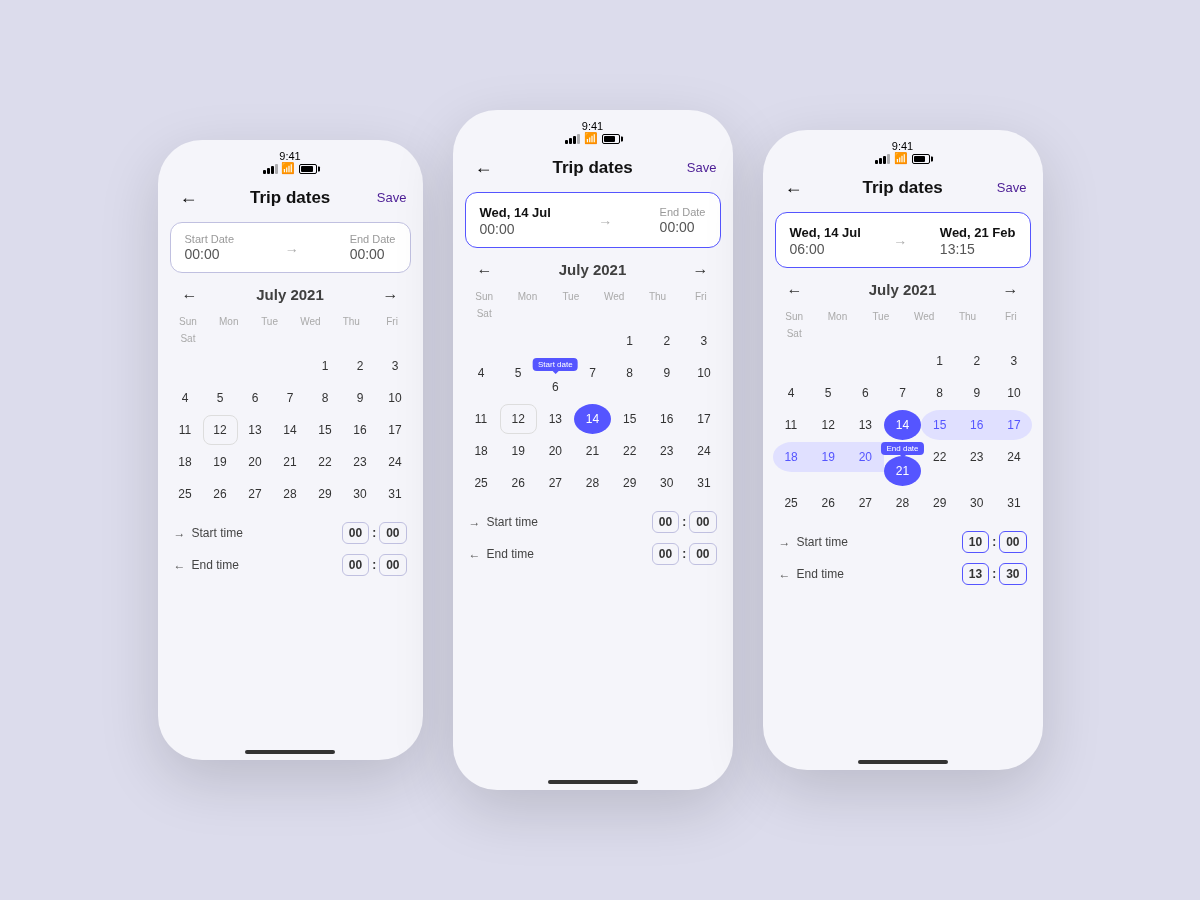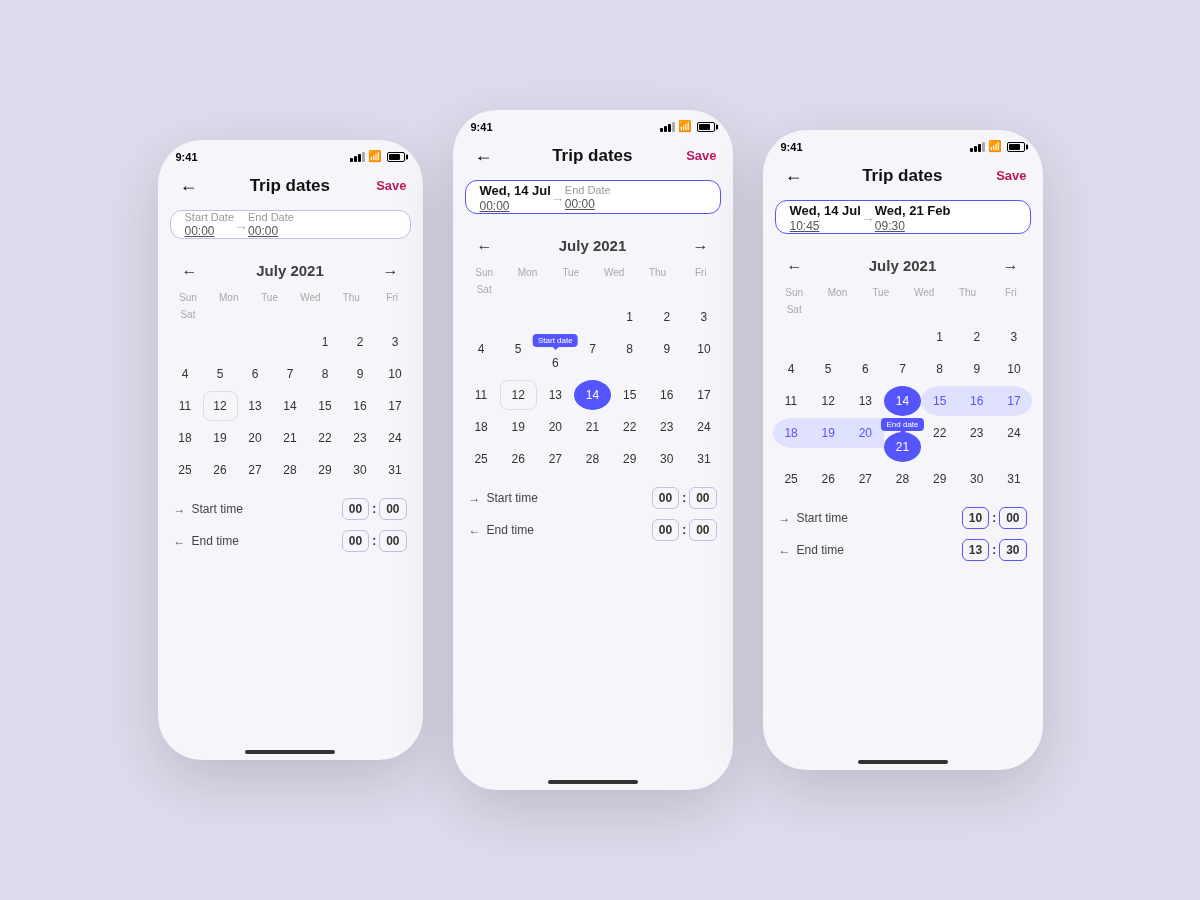--- a/index.html
+++ b/index.html
@@ -27,21 +27,22 @@
     .phone-1 { width: 265px; height: 620px; }
     .phone-2 { width: 280px; height: 680px; }
     .phone-3 { width: 280px; height: 640px; }
 
     .status-bar {
       display: flex;
       justify-content: space-between;
       align-items: center;
       padding: 10px 18px 4px;
       font-size: 11px;
-      font-weight: 700;
+      font-weight: 400;
+      flex-direction: column;
     }
     .status-icons { display: flex; align-items: center; gap: 4px; font-size: 10px; }
     .signal-bars { display: flex; align-items: flex-end; gap: 1px; }
     .signal-bar { width: 3px; background: #000; border-radius: 1px; }
     .signal-bar:nth-child(1) { height: 4px; }
     .signal-bar:nth-child(2) { height: 6px; }
     .signal-bar:nth-child(3) { height: 8px; }
     .signal-bar:nth-child(4) { height: 10px; opacity: 0.3; }
     .wifi-icon { font-size: 11px; }
     .battery { width: 18px; height: 10px; border: 1.5px solid #000; border-radius: 2px; position: relative; display: inline-flex; align-items: center; padding: 1px; }
@@ -66,45 +67,45 @@
       padding: 2px 6px;
     }
     .app-title {
       font-size: 17px;
       font-weight: 700;
       color: #111;
       text-align: center;
     }
     .save-btn {
       font-size: 13px;
-      color: #be185d;
-      font-weight: 700;
+      color: #4c1d95;
+      font-weight: 400;
       cursor: pointer;
       background: none;
       border: none;
     }
 
     
     .date-selector {
-      margin: 4px 12px 14px;
+      margin: 4px 12px 4px;
       border: 1.5px solid #c0c0e0;
       border-radius: 12px;
-      padding: 0 14px;
-      display: flex;
-      align-items: center;
-      justify-content: flex-start;
+      padding: 10px 14px;
+      display: flex;
+      align-items: center;
+      justify-content: space-between;
       background: #fff;
     }
     .date-selector.selected {
       border-color: #5555ff;
     }
     .date-info { display: flex; flex-direction: column; }
     .date-label { font-size: 11px; color: #999; font-weight: 400; }
     .date-value { font-size: 13px; font-weight: 700; color: #111; margin-top: 2px; }
-    .date-time { font-size: 12px; color: #555; margin-top: 1px; text-decoration: underline; }
+    .date-time { font-size: 14px; color: #555; margin-top: 1px; }
     .arrow-icon { color: #aaa; font-size: 14px; }
 
     
     .cal-nav {
       display: flex;
       align-items: center;
       justify-content: space-between;
       padding: 6px 16px 8px;
     }
     .cal-nav-btn {
@@ -505,26 +506,26 @@
   </div>
   <div class="screen-content">
     <div class="app-header">
       <button class="back-btn">←</button>
       <span class="app-title">Trip dates</span>
       <button class="save-btn">Save</button>
     </div>
     <div class="date-selector selected">
       <div class="date-info">
         <span class="date-value">Wed, 14 Jul</span>
-        <span class="date-time">10:45</span>
+        <span class="date-time">06:00</span>
       </div>
       <span class="arrow-icon">→</span>
       <div class="date-info">
         <span class="date-value">Wed, 21 Feb</span>
-        <span class="date-time">09:30</span>
+        <span class="date-time">13:15</span>
       </div>
     </div>
     <div class="cal-nav">
       <button class="cal-nav-btn">←</button>
       <span class="cal-title">July 2021</span>
       <button class="cal-nav-btn">→</button>
     </div>
     <div class="calendar">
       <div class="cal-header">
         <div class="cal-header-cell">Sun</div>

